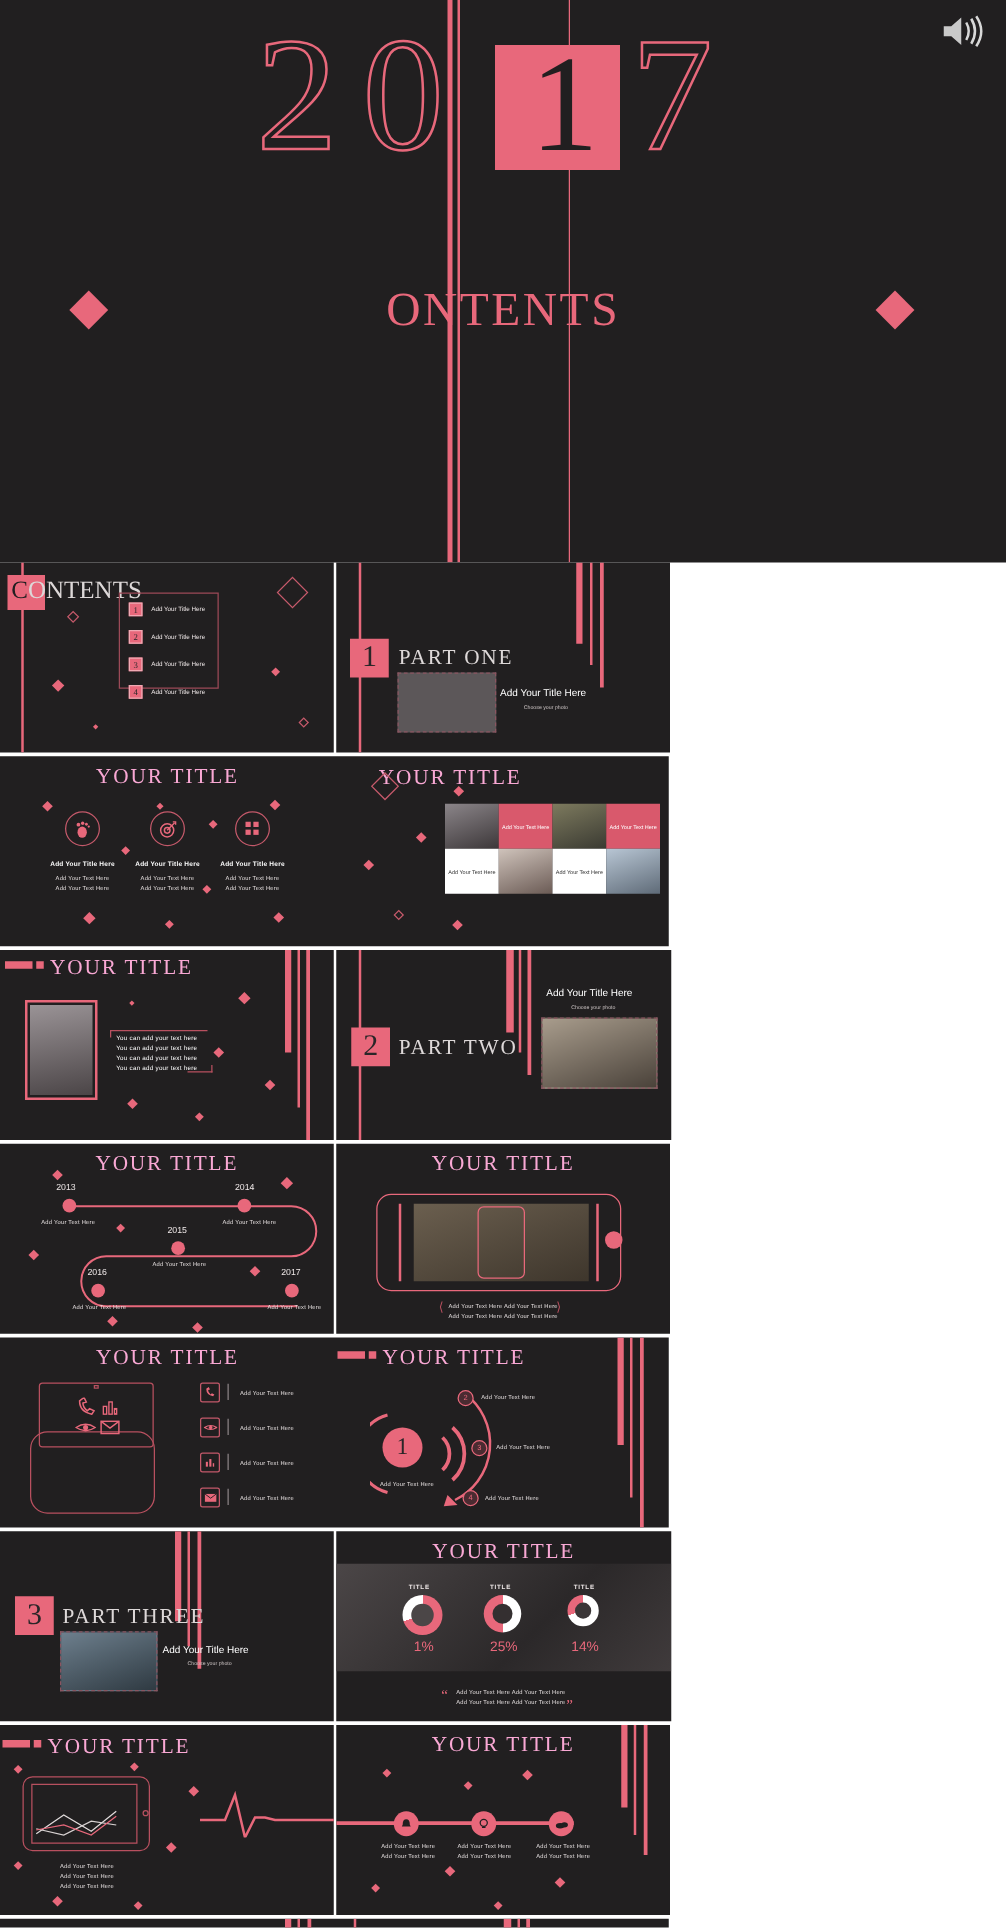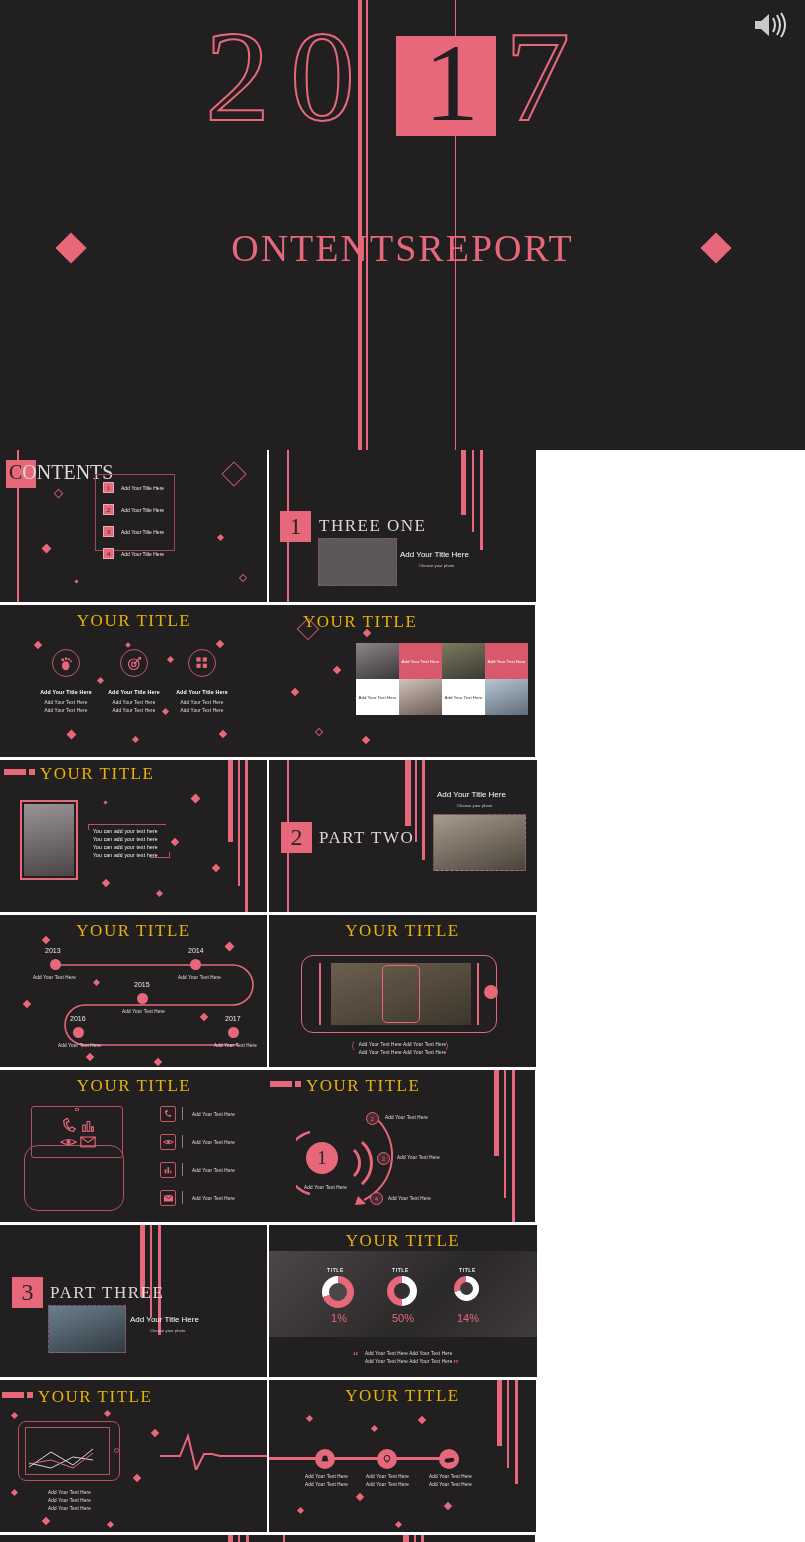--- a/index.html
+++ b/index.html
@@ -57,21 +57,21 @@
   .speaker-icon { position:absolute; top:10px; right:18px; width:36px; height:30px; }
 
   
   .grid { display:flex; flex-wrap:wrap; width:805px; background:#ffffff; }
   .slide {
     width:267px; height:152px; background:#211f20;
     position:relative; overflow:hidden; margin:0 2px 3px 0;
   }
   .slide:nth-child(3n) { margin-right:0; width:268px; }
   .s-title {
-    font-family:"Liberation Serif", serif; color:#eab308;
+    font-family:"Liberation Serif", serif; color:#f9a8d4;
     font-size:17px; letter-spacing:1.5px; text-align:center;
     width:100%; position:absolute; top:6px; left:0;
   }
   .s-title-left { text-align:left; left:22px; width:auto; top:6px; }
   .lbl { font-size:4.6px; color:#e6e0e0; font-family:"Liberation Sans",sans-serif;
          letter-spacing:.2px; white-space:nowrap; }
   .lbl-w { color:#fff; }
   .bar-v { position:absolute; background:#e8687b; }
 
   
@@ -139,21 +139,20 @@
     <div class="yr-box"></div>
     <div class="yr yr-1">1</div>
     <div class="yr yr-7">7</div>
   </div>
 
   <div class="diamond left"></div>
   <div class="diamond right"></div>
 
   <div class="cover-titlebar">
     <span class="cov-business">ONTENTS</span>
-    <span class="cov-report">REPORT</span>
   </div>
 
   <svg class="speaker-icon" viewBox="0 0 36 30">
     <path d="M4 11 h6 l8-7 v22 l-8-7 H4 z" fill="#c9c9c9"></path>
     <path d="M22 8 q4 7 0 14" stroke="#d8d8d8" stroke-width="2" fill="none"></path>
     <path d="M26 5 q6 10 0 20" stroke="#d8d8d8" stroke-width="2" fill="none"></path>
     <path d="M30 3 q8 12 0 24" stroke="#d8d8d8" stroke-width="2" fill="none"></path>
   </svg>
 </div>
 
@@ -189,21 +188,21 @@
     <div class="sq-o" style="left:240px;top:125px;width:6px;height:6px;"></div>
     <div class="sq" style="left:75px;top:130px;width:3px;height:3px;"></div>
   </div>
 
   <div class="slide">
     <div class="bar-v" style="left:18px;top:0;width:2px;height:152px;"></div>
     <div class="bar-v" style="left:192px;top:0;width:5px;height:65px;"></div>
     <div class="bar-v" style="left:203px;top:0;width:2px;height:82px;"></div>
     <div class="bar-v" style="left:211px;top:0;width:2.5px;height:100px;"></div>
     <div class="part-num" style="left:11px;top:61px;">1</div>
-    <div class="part-label" style="left:50px;top:66px;">THREE ONE</div>
+    <div class="part-label" style="left:50px;top:66px;">PART ONE</div>
     <div class="photo-ph" style="left:49px;top:88px;width:79px;height:48px;background:#5c5759;"></div>
     <div class="addtitle" style="left:131px;top:100px;">Add Your Title Here</div>
     <div class="choosephoto" style="left:150px;top:113px;">Choose your photo</div>
   </div>
 
   <div class="slide">
     <div class="s-title">YOUR TITLE</div>
     <div class="icirc" style="left:52px;top:44px;">
       <svg width="15" height="15" viewBox="0 0 20 20">
           <ellipse cx="9" cy="13" rx="5" ry="6" fill="#e8687b"></ellipse>
@@ -449,21 +448,21 @@
     <div style="position:absolute;left:58px;top:42px;font-size:5px;color:#efe8e8;letter-spacing:.6px;font-weight:bold;">TITLE</div>
     <div class="donut" style="left:53px;top:51px;width:32px;height:32px;background:conic-gradient(#e8687b 0 70%, #ffffff 70% 100%);">
       <div style="position:absolute;left:7px;top:7px;width:18px;height:18px;border-radius:50%;background:#4b4647;"></div>
     </div>
     <div style="position:absolute;left:50px;top:87px;width:40px;text-align:center;color:#e8687b;font-size:11px;">1%</div>
 
     <div style="position:absolute;left:123px;top:42px;font-size:5px;color:#efe8e8;letter-spacing:.6px;font-weight:bold;">TITLE</div>
     <div class="donut" style="left:118px;top:51px;width:30px;height:30px;background:conic-gradient(#ffffff 0 50%, #e8687b 50% 100%);">
       <div style="position:absolute;left:7px;top:7px;width:16px;height:16px;border-radius:50%;background:#342f30;"></div>
     </div>
-    <div style="position:absolute;left:114px;top:87px;width:40px;text-align:center;color:#e8687b;font-size:11px;">50%</div>
+    <div style="position:absolute;left:114px;top:87px;width:40px;text-align:center;color:#e8687b;font-size:11px;">25%</div>
 
     <div style="position:absolute;left:190px;top:42px;font-size:5px;color:#efe8e8;letter-spacing:.6px;font-weight:bold;">TITLE</div>
     <div class="donut" style="left:185px;top:51px;width:25px;height:25px;background:conic-gradient(#ffffff 0 70%, #e8687b 70% 100%);">
       <div style="position:absolute;left:6px;top:6px;width:13px;height:13px;border-radius:50%;background:#3b3637;"></div>
     </div>
     <div style="position:absolute;left:179px;top:87px;width:40px;text-align:center;color:#e8687b;font-size:11px;">14%</div>
 
     <div style="position:absolute;left:84px;top:124px;color:#e8687b;font-size:12px;font-family:'Liberation Serif',serif;">“</div>
     <div class="lbl" style="position:absolute;left:96px;top:126px;">Add Your Text Here Add Your Text Here</div>
     <div class="lbl" style="position:absolute;left:96px;top:134px;">Add Your Text Here Add Your Text Here</div>

